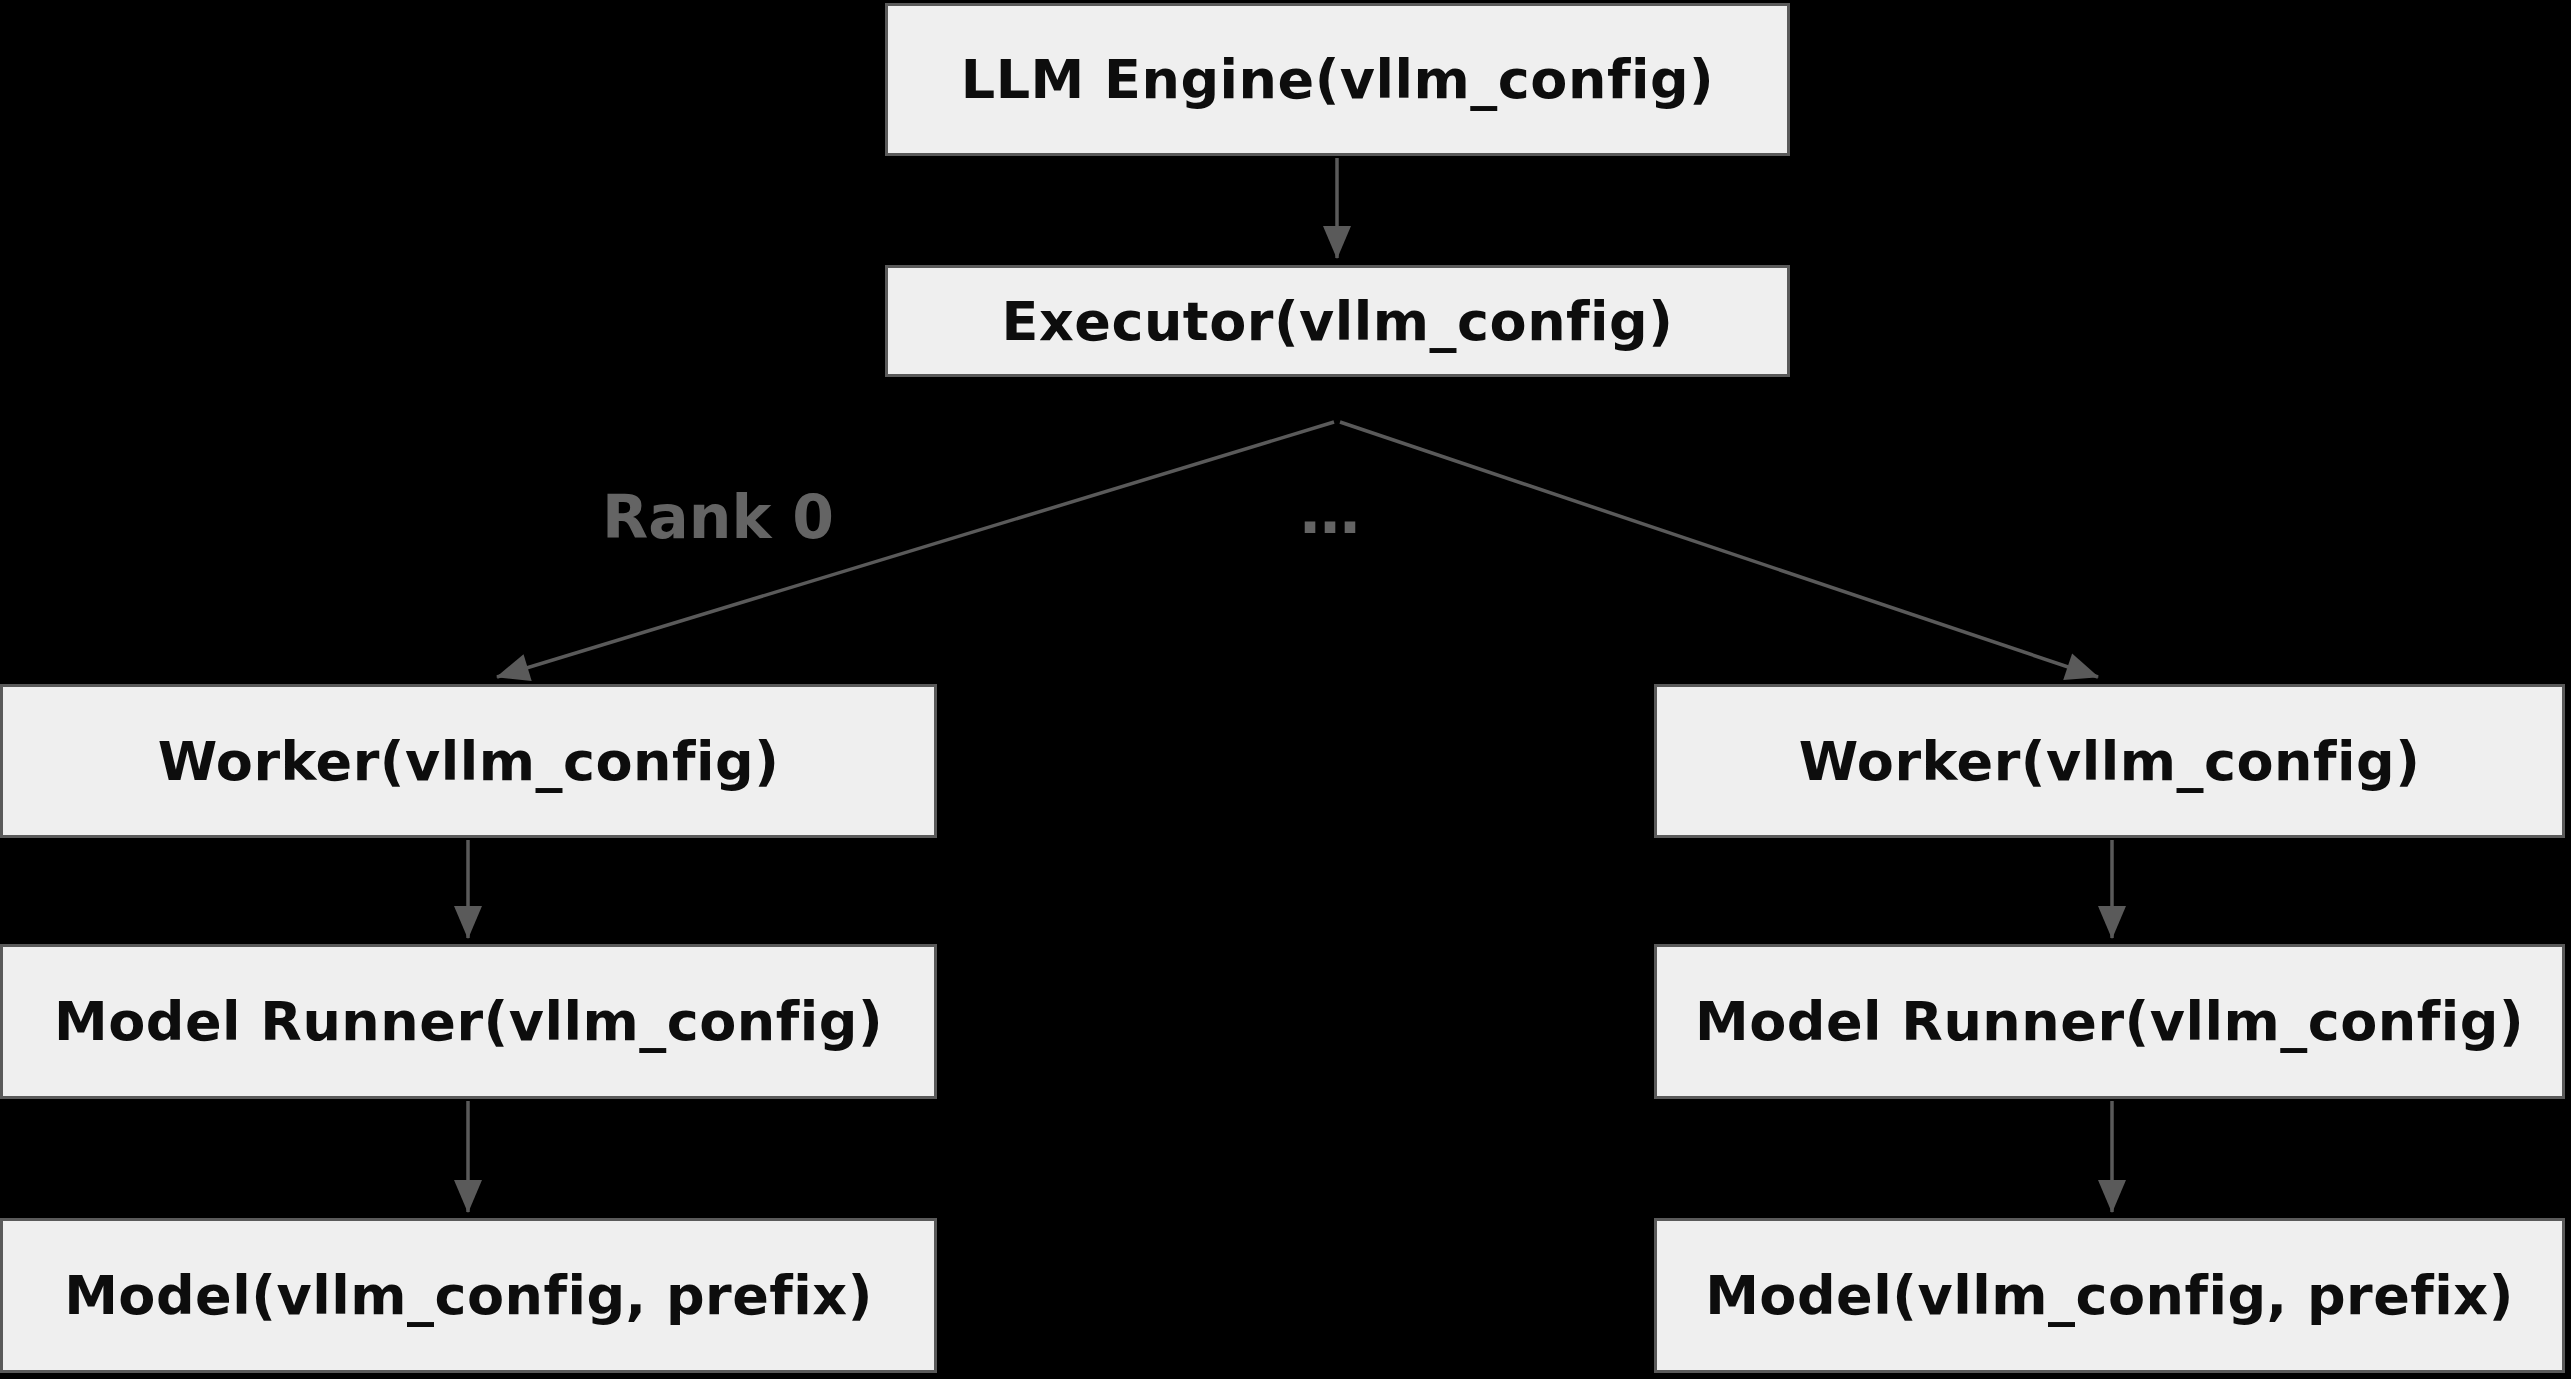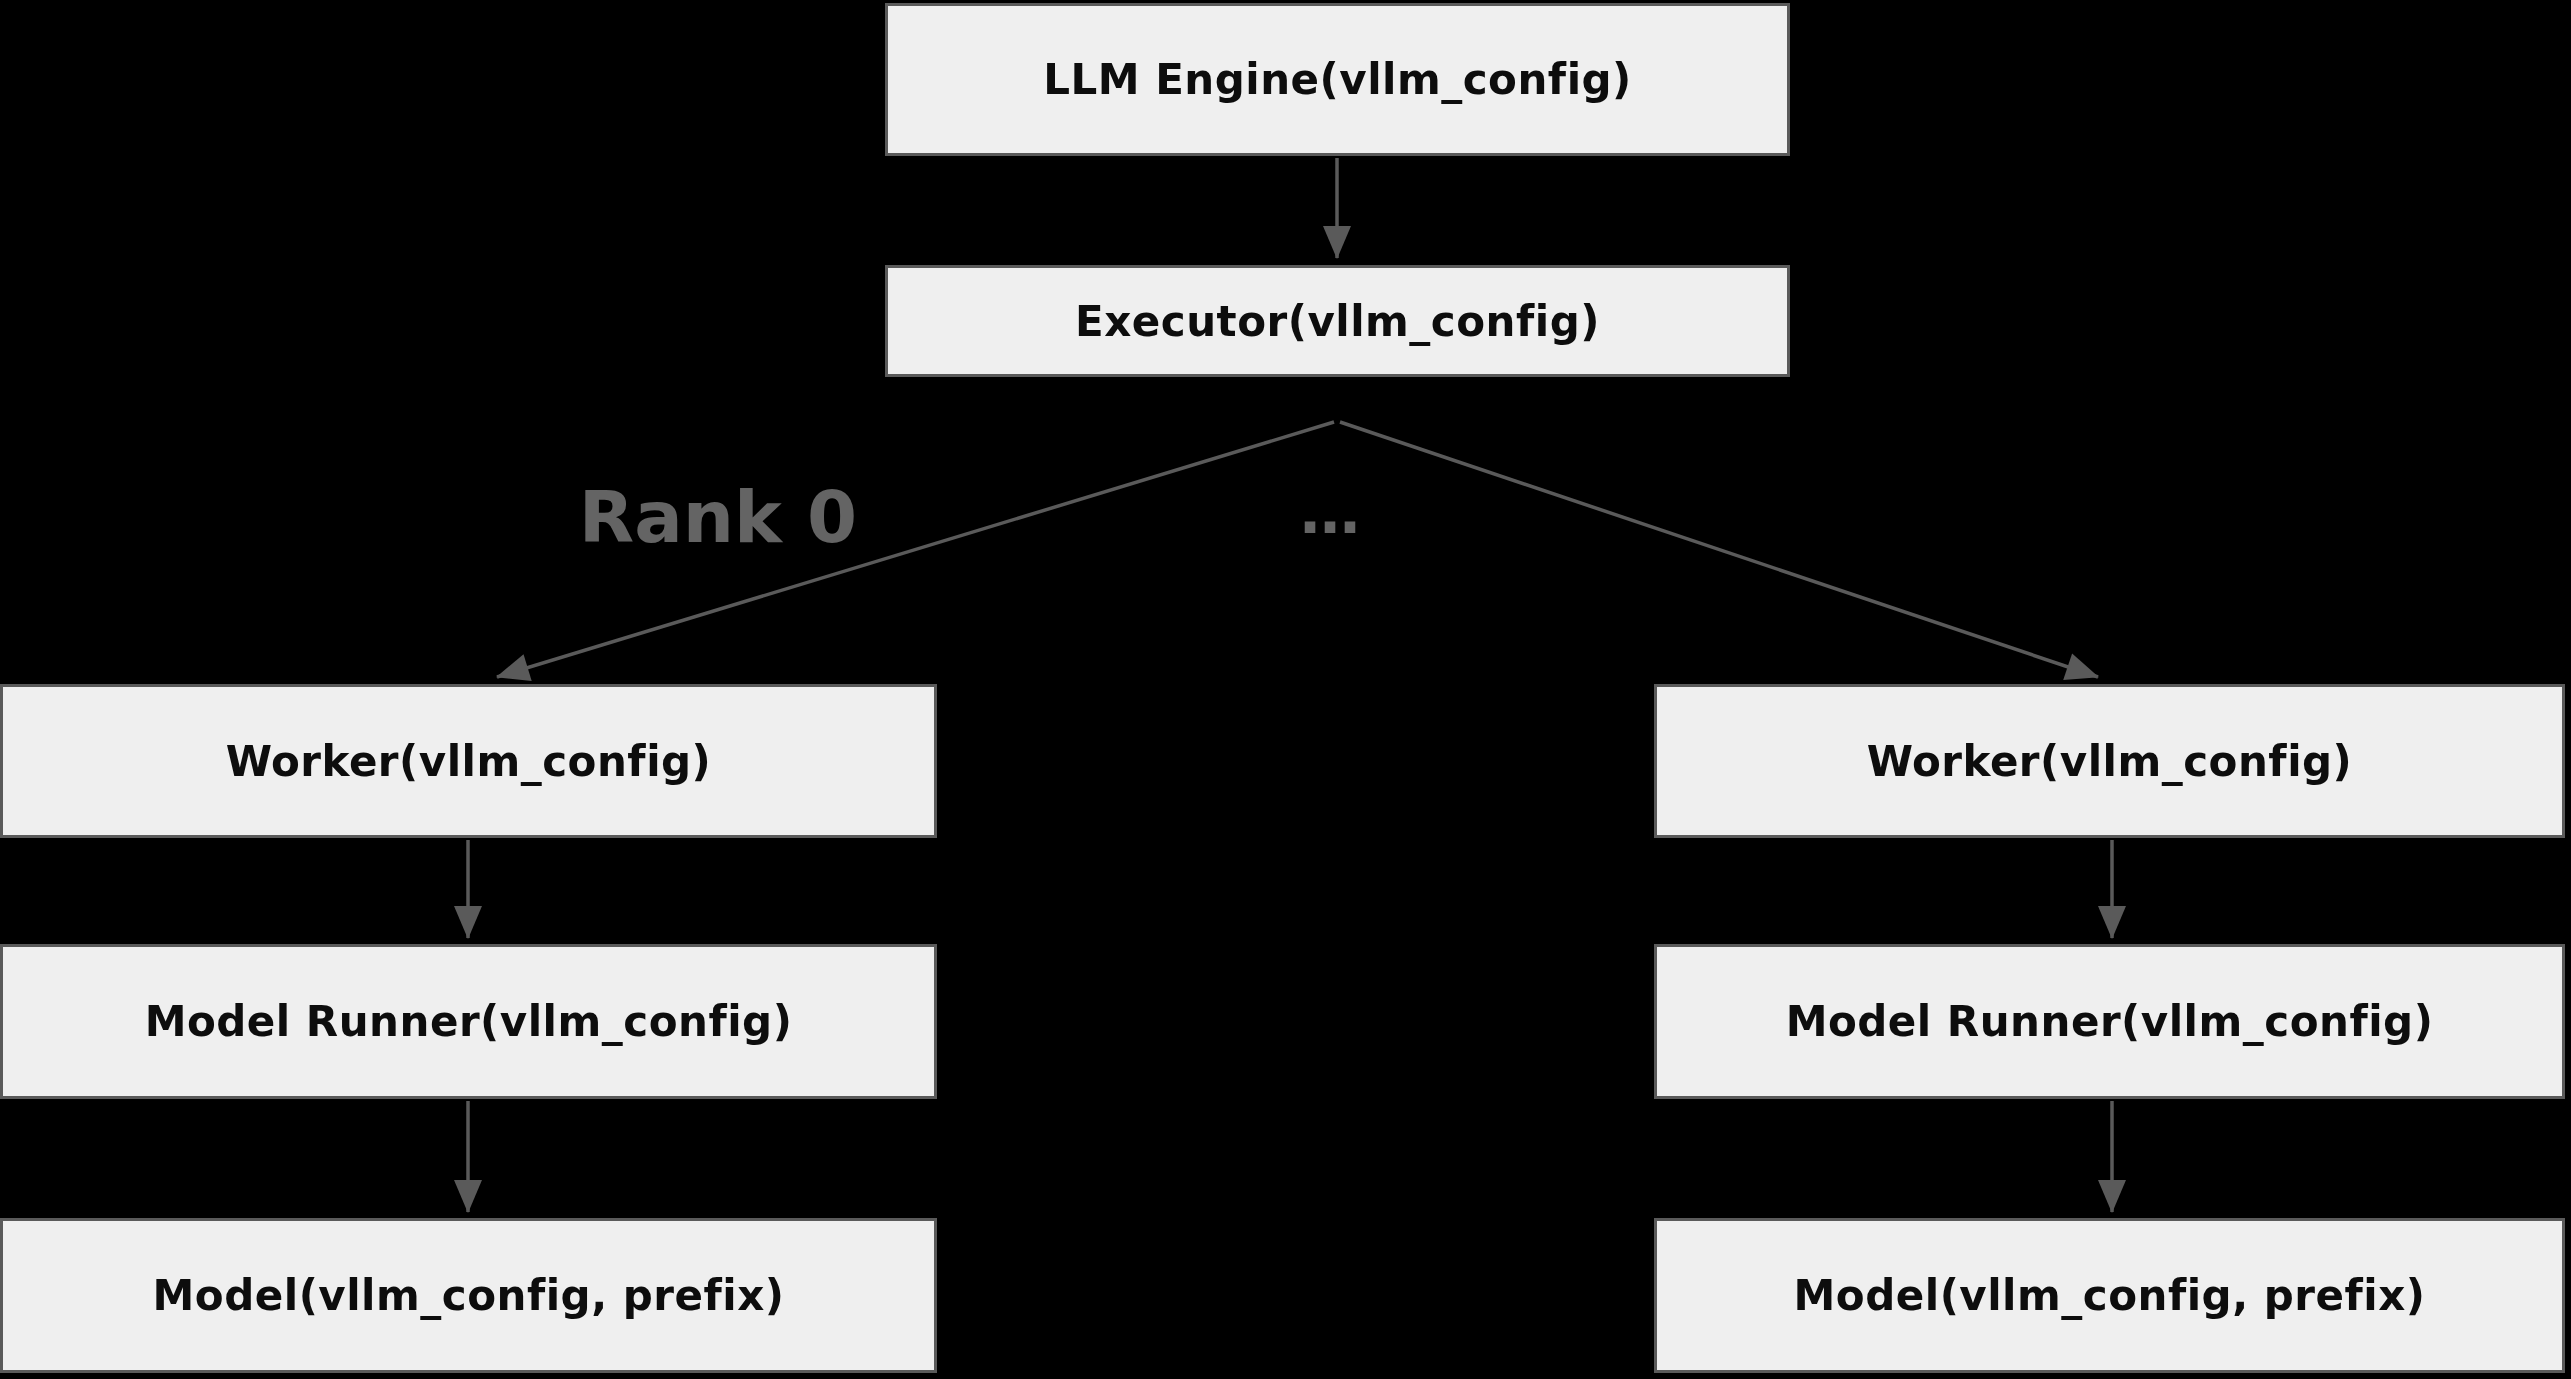--- a/index.html
+++ b/index.html
@@ -17,42 +17,42 @@
   }
   .node {
     position: absolute;
     box-sizing: border-box;
     background: #efefef;
     border: 3px solid #5a5a5a;
     display: flex;
     align-items: center;
     justify-content: center;
     color: #0d0d0d;
-    font-size: 42px;
+    font-size: 54px;
     font-weight: 600;
     letter-spacing: 0.5px;
     white-space: nowrap;
   }
   
   #n-llm-engine     { left: 885px;  top: 3px;    width: 905px; height: 153px; }
   #n-executor       { left: 885px;  top: 265px;  width: 905px; height: 112px; }
   
   #n-worker-0       { left: 0px;    top: 684px;  width: 937px; height: 154px; }
   #n-model-runner-0 { left: 0px;    top: 944px;  width: 937px; height: 155px; }
   #n-model-0        { left: 0px;    top: 1218px; width: 937px; height: 155px; }
   
   #n-worker-n       { left: 1654px; top: 684px;  width: 911px; height: 154px; }
   #n-model-runner-n { left: 1654px; top: 944px;  width: 911px; height: 155px; }
   #n-model-n        { left: 1654px; top: 1218px; width: 911px; height: 155px; }
 
   .edge-label {
     position: absolute;
     transform: translate(-50%, -50%);
     color: #646464;
-    font-size: 72px;
+    font-size: 60px;
     font-weight: 700;
     white-space: nowrap;
   }
   #lbl-rank0    { left: 718px;  top: 517px; }
   #lbl-ellipsis { left: 1330px; top: 512px; font-size: 60px; }
   #lbl-rankn    { left: 1968px; top: 517px; }
 
   #edges {
     position: absolute;
     left: 0;

